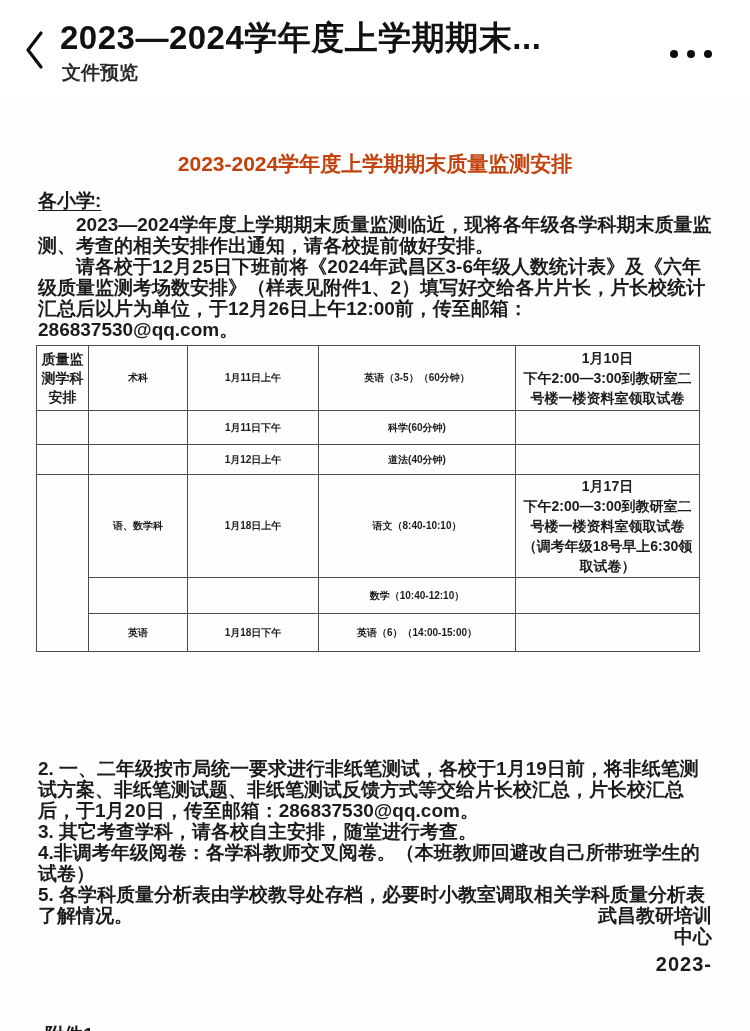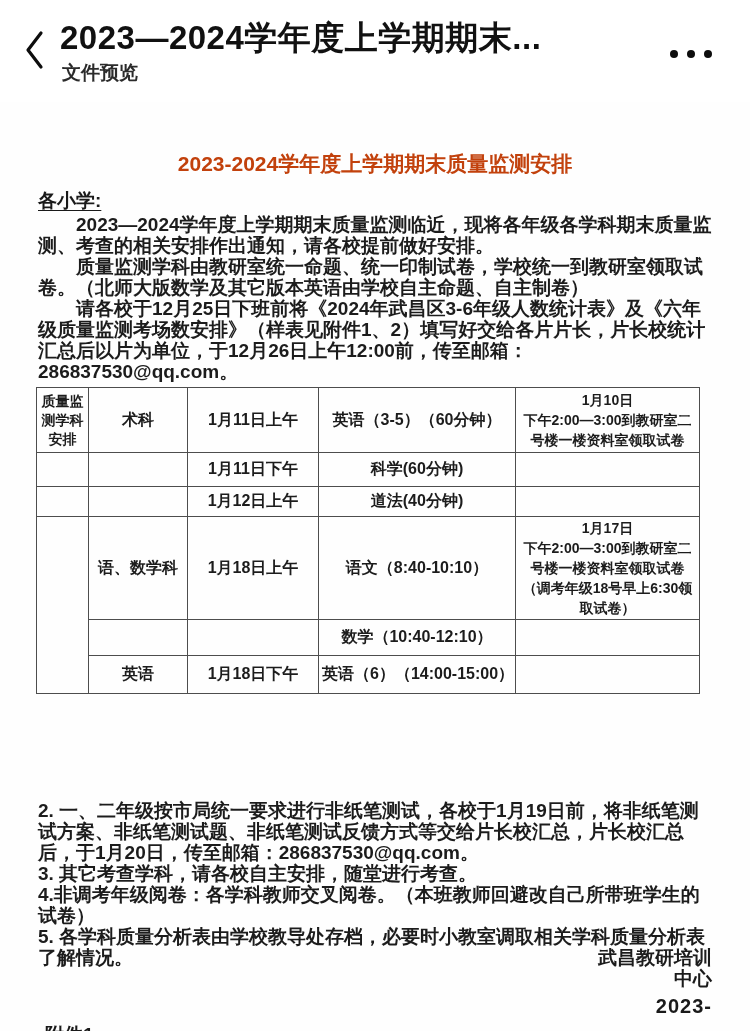--- a/index.html
+++ b/index.html
@@ -20,21 +20,21 @@
   .docwrap { position:relative; padding:0 38px; }
   .doc-title { text-align:center; font-size:21px; font-weight:bold; margin-top:48px; margin-bottom:10px; color:#c2410c; }
   .salut { font-size:19px; font-weight:600; text-decoration:underline; text-underline-offset:3px; }
   .para { font-size:19px; line-height:21px; font-weight:600; text-indent:2em; letter-spacing:0; color:#1c1c1c; }
   .sect { font-size:19px; line-height:22px; font-weight:600; }
 
   
   table { border-collapse:collapse; table-layout:fixed; width:663px; margin-top:5px; margin-left:-2px; }
   td { border:1px solid #4d4d4d; text-align:center; vertical-align:middle; font-weight:600; color:#1c1c1c; padding:1px 3px; overflow:hidden; }
   .c1 { font-size:14px; line-height:19px; }
-  .c2, .c3, .c4 { font-size:16px; white-space:nowrap; }
+  .c2, .c3, .c4 { font-size:10px; white-space:nowrap; }
   .c5 { font-size:14px; line-height:20px; }
   .pre { white-space:pre-line; }
   .r1 td { height:65px; } .r2 td { height:34px; } .r3 td { height:30px; }
   .r4 td { height:101px; } .r5 td { height:36px; } .r6 td { height:38px;margin-left:14px; }
 
   
   .notes { margin-top:106px; }
   .notes p { font-size:19px; line-height:21px; font-weight:600; color:#1c1c1c; }
   .note5 .sig-inline { float:right; }
   .signature { text-align:right; font-size:19px; line-height:22px; font-weight:600; }
@@ -61,21 +61,20 @@
           <i></i>
         </span>
     </button>
   </header>
 
   <main class="docwrap">
 
     <h1 class="doc-title">2023-2024学年度上学期期末质量监测安排</h1>
     <p class="salut">各小学:</p>
     <p class="para">2023—2024学年度上学期期末质量监测临近，现将各年级各学科期末质量监测、考查的相关安排作出通知，请各校提前做好安排。</p>
-    <p class="para">质量监测学科由教研室统一命题、统一印制试卷，学校统一到教研室领取试卷。（北师大版数学及其它版本英语由学校自主命题、自主制卷）</p>
     <p class="para">请各校于12月25日下班前将《2024年武昌区3-6年级人数统计表》及《六年级质量监测考场数安排》（样表见附件1、2）填写好交给各片片长，片长校统计汇总后以片为单位，于12月26日上午12:00前，传至邮箱：286837530@qq.com。</p>
 
     <table>
       <colgroup>
         <col style="width:52px">
           <col style="width:99px">
           <col style="width:131px">
           <col style="width:197px">
           <col style="width:184px">
       </colgroup>

